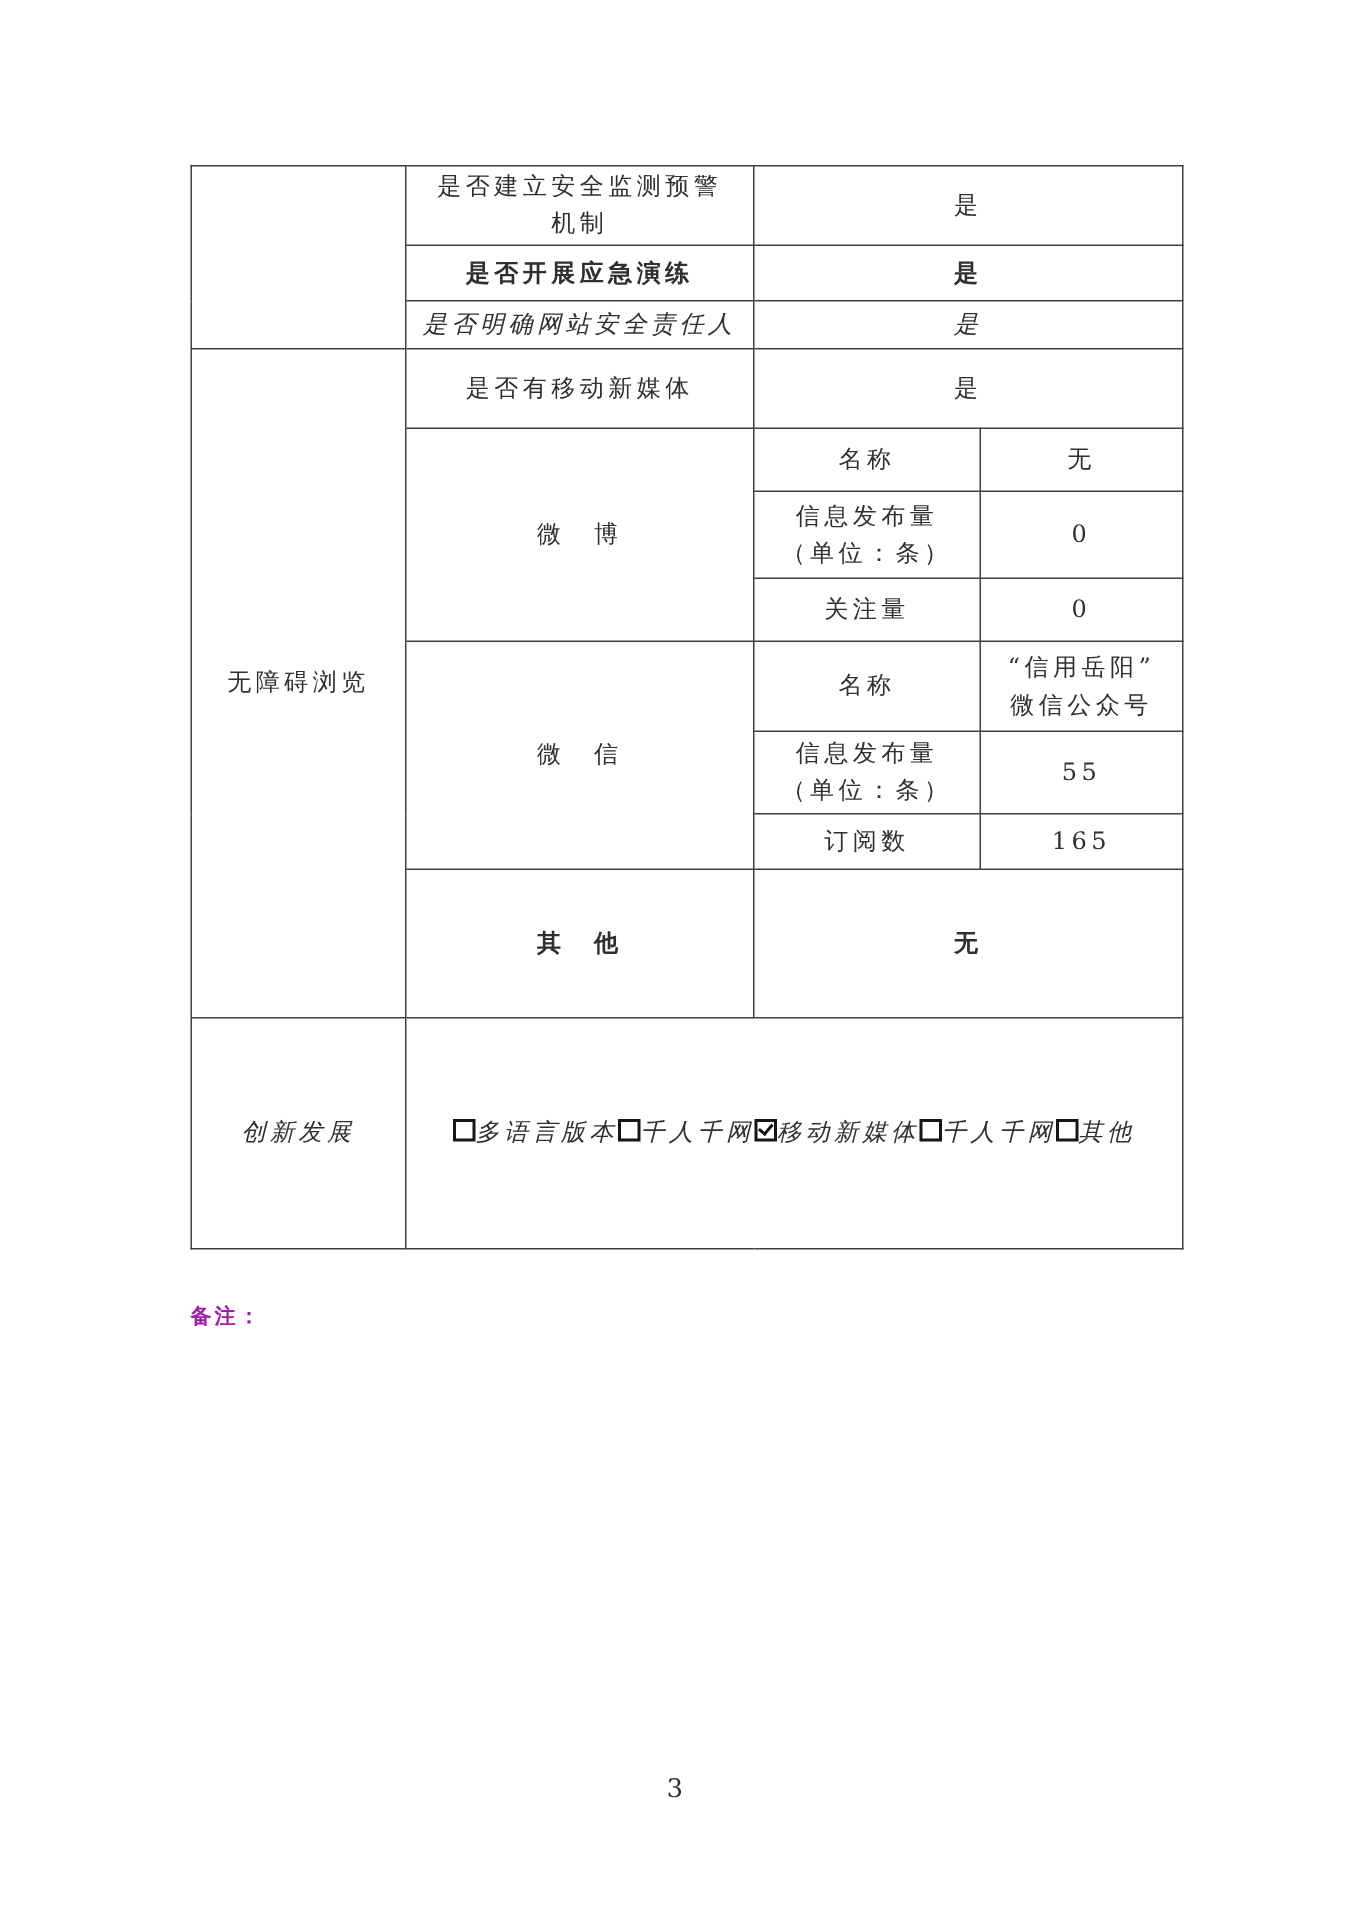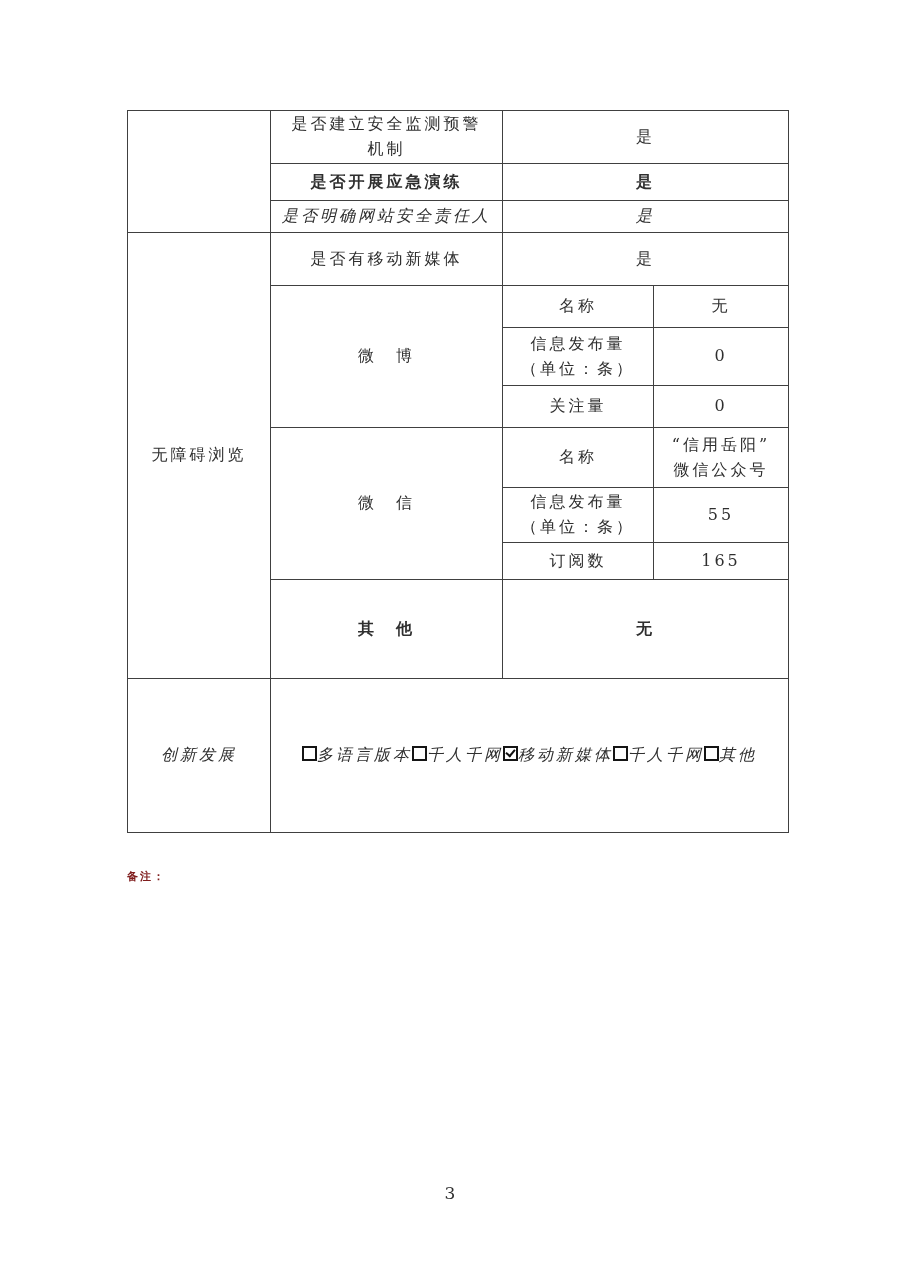--- a/index.html
+++ b/index.html
@@ -68,24 +68,24 @@
     width: 7px;
     height: 4px;
     border-left: 2.5px solid #111;
     border-bottom: 2.5px solid #111;
     transform: rotate(-50deg);
   }
   .remark {
     position: absolute;
     left: 127px;
     top: 869px;
-    font-size: 11px;
+    font-size: 14px;
     font-weight: bold;
     letter-spacing: 2px;
-    color: #7f1d1d;
+    color: #a21caf;
   }
   .page-number {
     position: absolute;
     top: 1183px;
     left: 0;
     width: 100%;
     text-align: center;
     font-size: 17px;
     color: #2f2f2f;
   }

